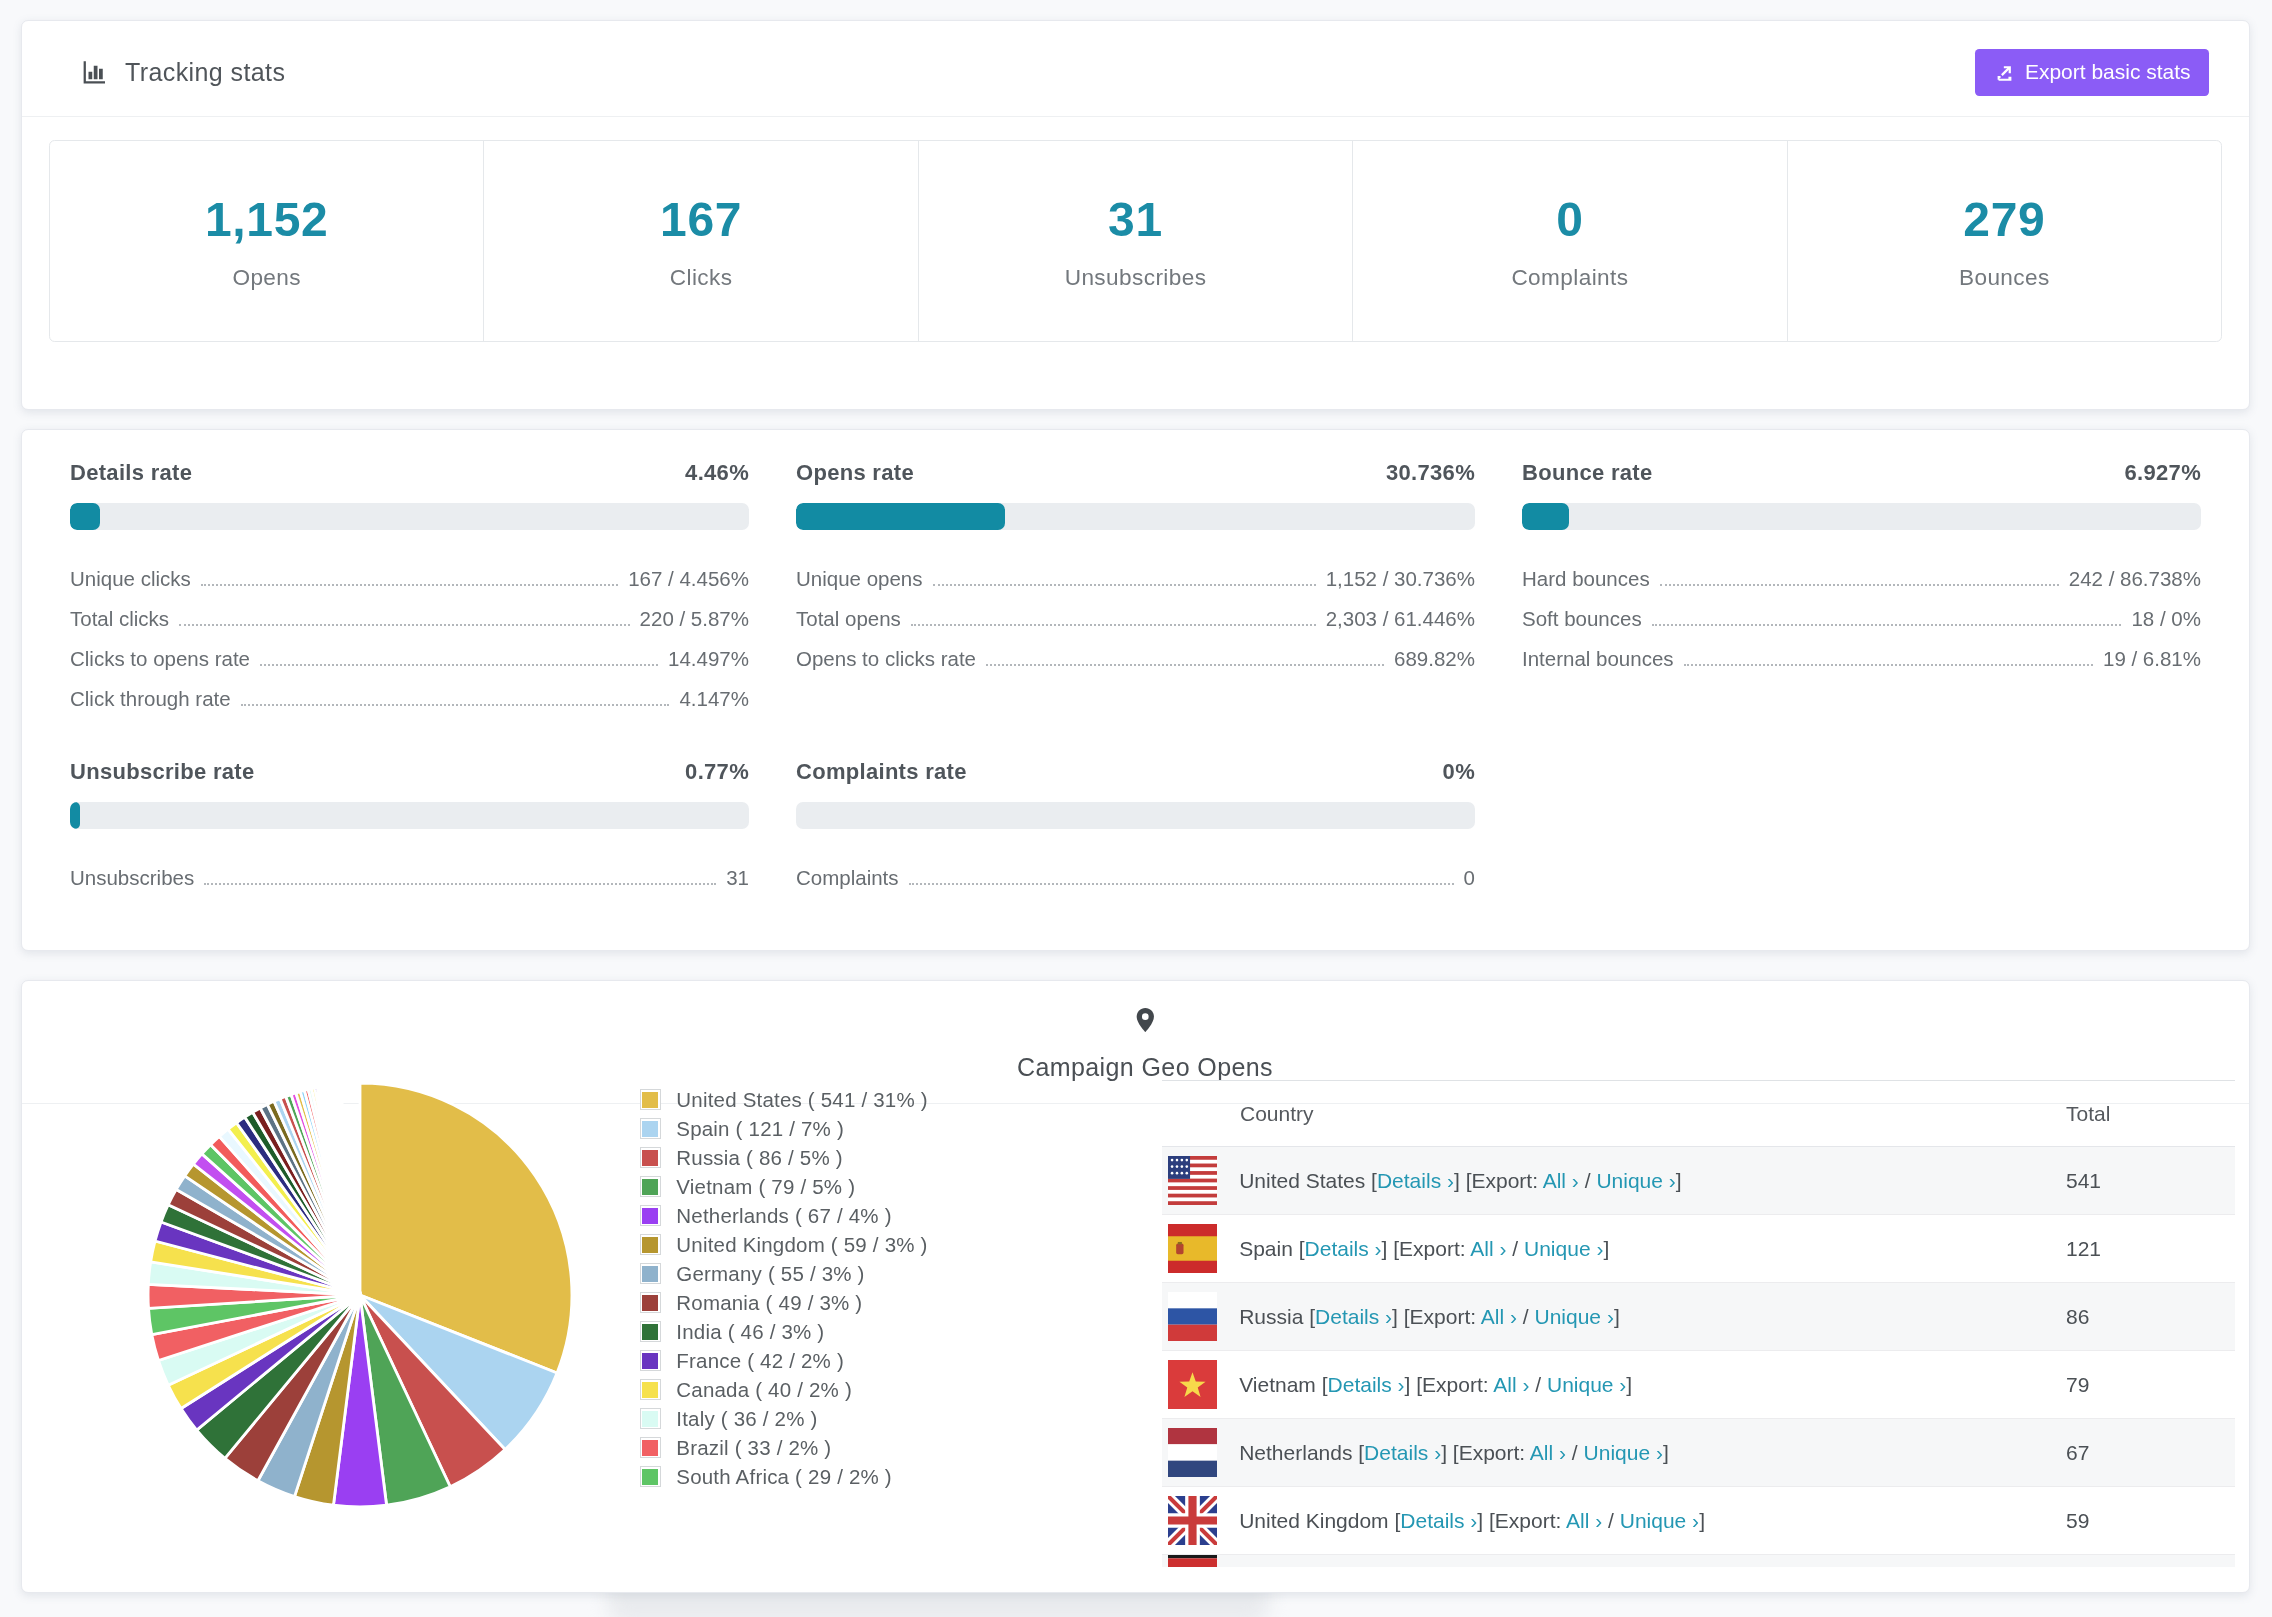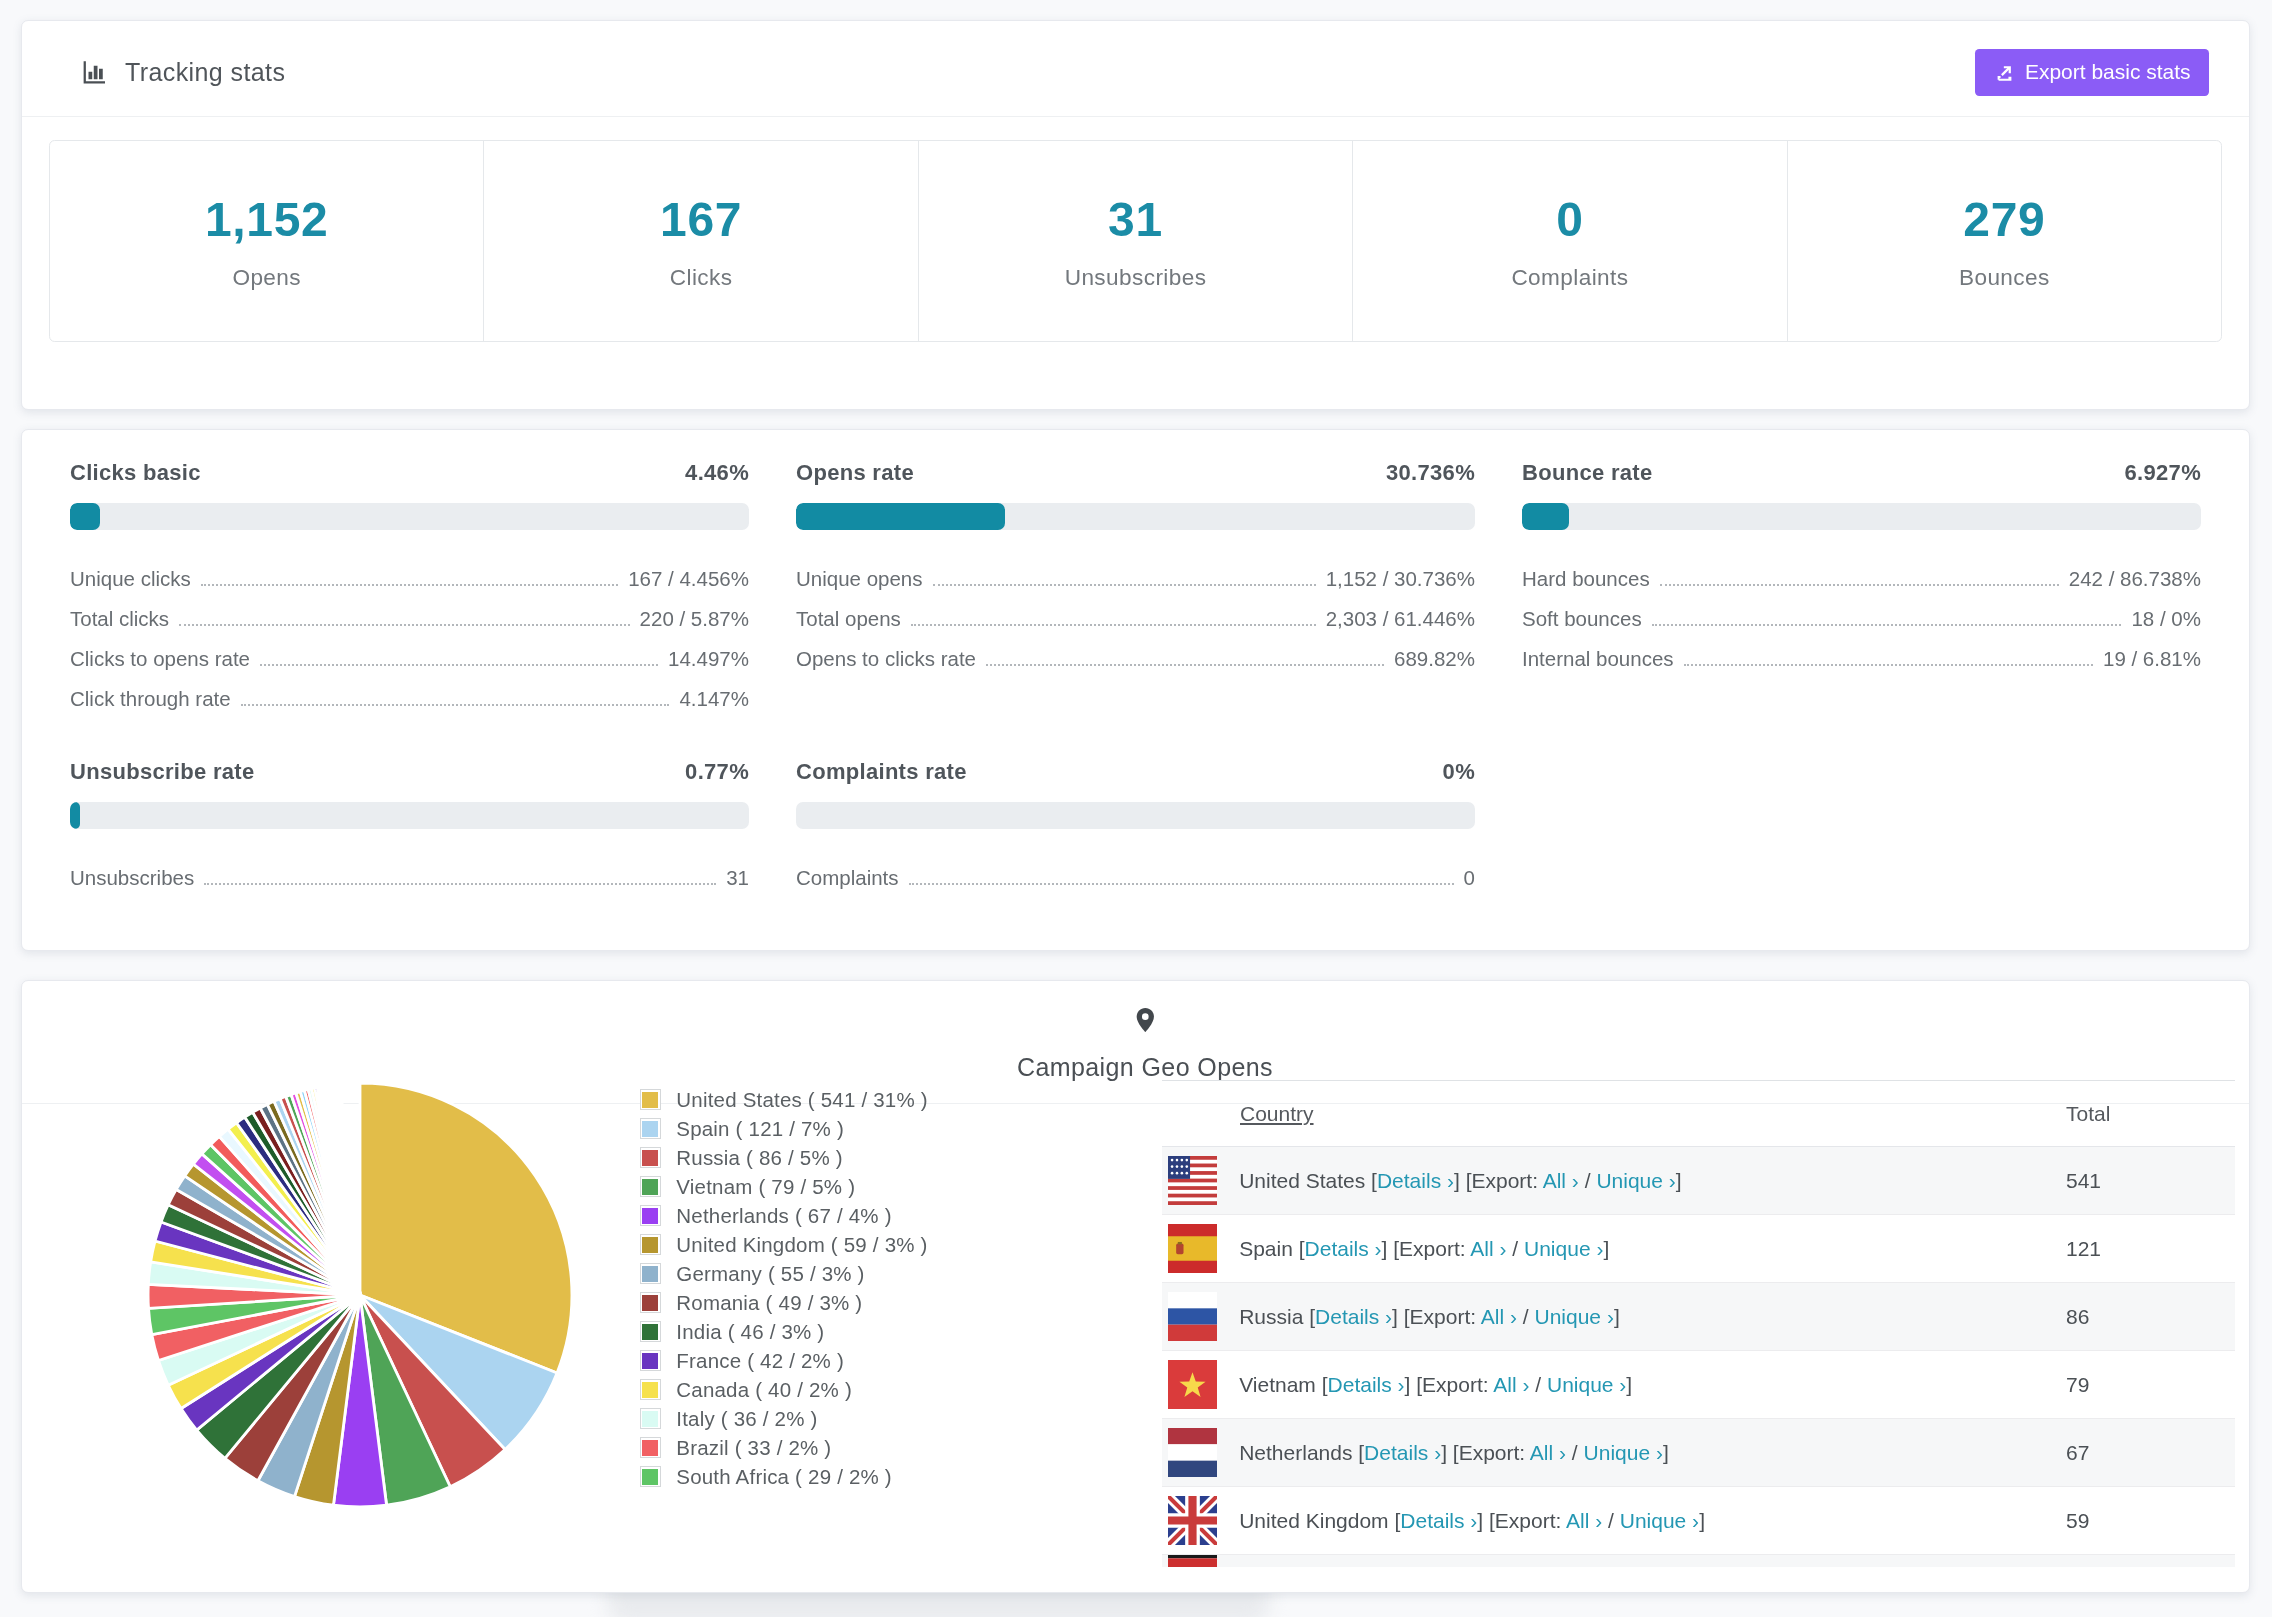--- a/index.html
+++ b/index.html
@@ -62,21 +62,21 @@
   .legend{position:absolute;left:618px;top:104px;}
   .legend-item{display:flex;align-items:center;height:29px;}
   .legend-swatch{width:16px;height:16px;border:1.4px solid #d5d8da;background:#fff;
     padding:1.4px;margin-right:15.5px;flex:none;}
   .legend-label{font-size:20.5px;color:#5a5f63;letter-spacing:0.2px;white-space:nowrap;}
   .geo-table{position:absolute;left:1140px;top:99px;width:1073px;height:487px;
     overflow:hidden;}
   .gt-header{display:flex;align-items:center;height:65px;
     border-top:1.4px solid #dfe2e5;border-bottom:1.4px solid #e4e6ea;
     font-size:21px;color:#55595e;}
-  .gt-col-country{padding-left:78px;flex:1;text-decoration:underline;}
+  .gt-col-country{padding-left:78px;flex:1;}
   .gt-col-total{width:169px;flex:none;}
   .gt-row{display:flex;align-items:center;height:68px;font-size:21px;color:#4b5055;
     border-bottom:0.7px solid #ececee;box-sizing:border-box;}
   .gt-row.odd{background:#f6f7f8;}
   .gt-flag{width:49px;height:49px;margin-left:5.6px;flex:none;}
   .gt-flag svg{width:49px;height:49px;display:block;}
   .gt-country{flex:1;padding-left:22.6px;white-space:nowrap;}
   .gt-total{width:169px;flex:none;}
   .gt-row a{color:#2497b3;text-decoration:none;}
   .gt-row .dark{color:#4b5055;}
@@ -135,21 +135,21 @@
         <div class="stat-value">279</div>
         <div class="stat-label">Bounces</div>
       </div>
     </div>
 </div>
 
 <div class="card" id="card-rates">
   <div class="rates-grid" id="rates-grid">
       <div class="rate-block">
         <div class="rate-title-row">
-          <span>Clicks basic</span>
+          <span>Details rate</span>
           <span>4.46%</span>
         </div>
         <div class="bar-track">
           <div class="bar-fill" style="width: 4.46%;"></div>
         </div>
         <div class="detail-rows">
           <div class="detail-row">
             <span class="lbl">Unique clicks</span>
             <span class="leader"></span>
             <span class="val">167 / 4.456%</span>

